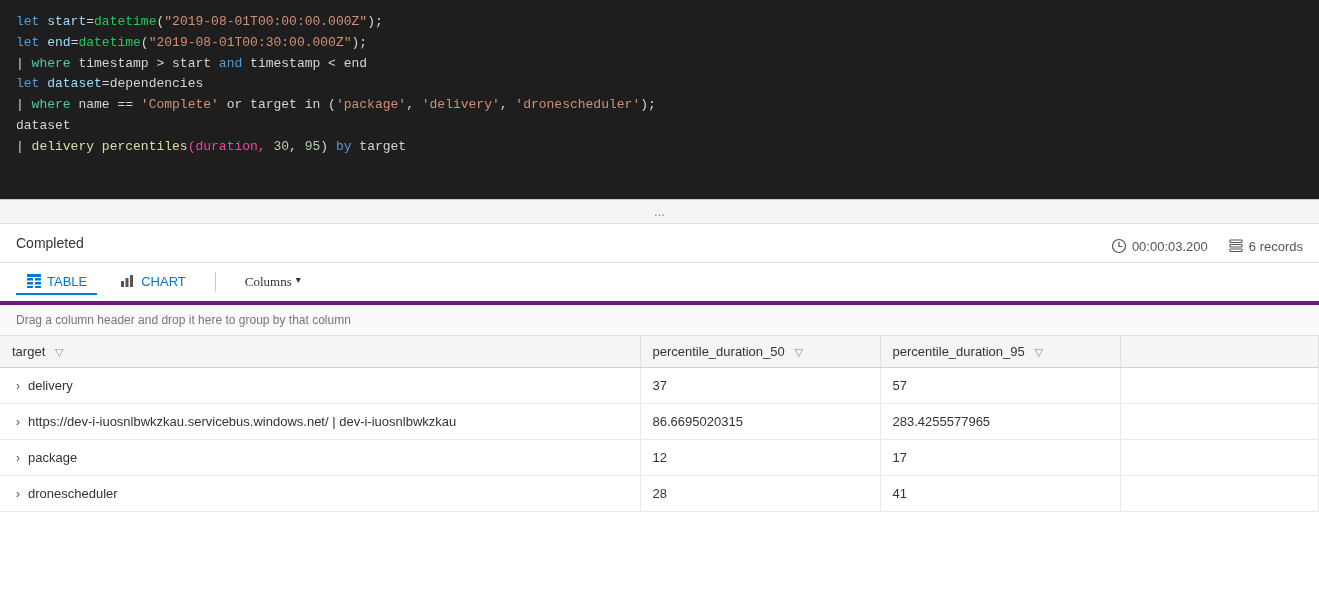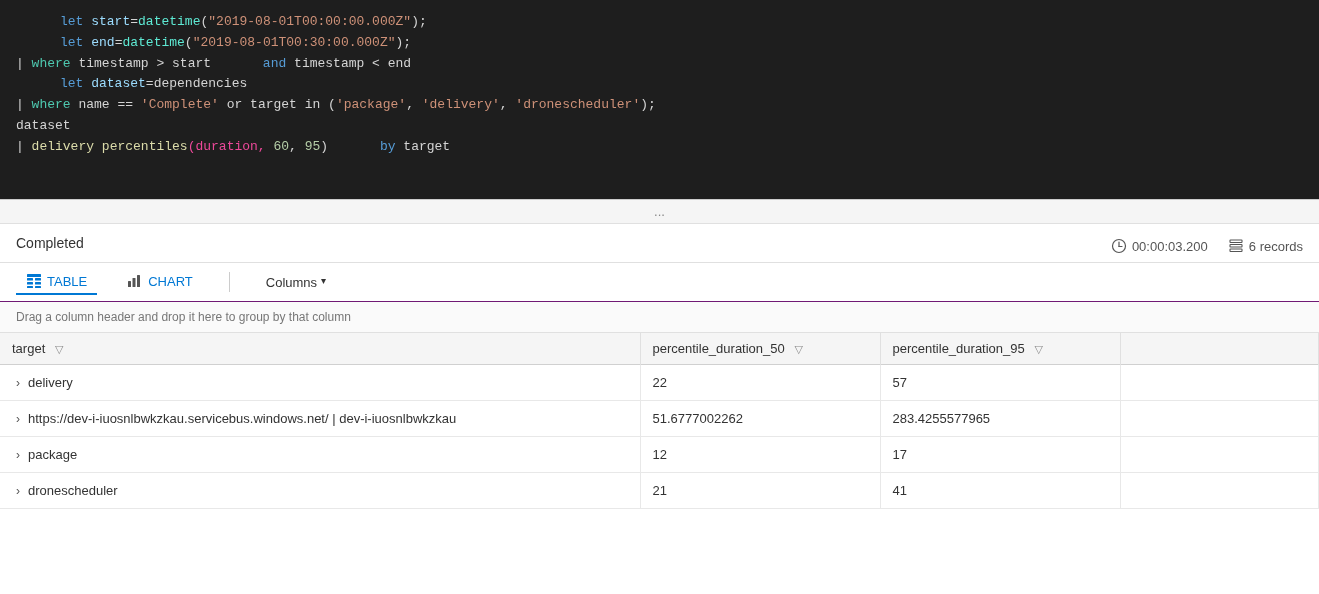--- a/index.html
+++ b/index.html
@@ -20,22 +20,22 @@
       line-height: 1.6;
       min-height: 200px;
       border-bottom: 1px solid #ccc;
     }
 
     .code-line {
       white-space: pre;
     }
 
     
-    .kw { color: #569cd6; margin-left: 44px; }       
-    .fn { color: #5eead4; text-align: right; }       
+    .kw { color: #569cd6; }       
+    .fn { color: #22c55e; text-align: right; }       
     .str { color: #ce9178; }      
     .op { color: #d4d4d4; }       
     .var { color: #9cdcfe; }      
     .kw-where { color: #4ec9b0; }   
     .num { color: #b5cea8; }
     .pipe { color: #d4d4d4; }
 
     
     .ellipsis-row {
       text-align: center;
@@ -76,23 +76,23 @@
       align-items: center;
       gap: 5px;
       margin-top: 6px;
     }
 
     
     .toolbar {
       display: flex;
       align-items: center;
       padding: 6px 16px;
-      border-bottom: 1px solid #701a75;
+      border-bottom: 4px solid #701a75;
       background: #fff;
-      gap: 20px;
+      gap: 13px;
     }
 
     .toolbar-btn {
       display: flex;
       align-items: center;
       gap: 5px;
       padding: 4px 10px;
       background: none;
       border: none;
       cursor: pointer;
@@ -117,20 +117,21 @@
     .columns-btn {
       display: flex;
       align-items: flex-start;
       gap: 4px;
       padding: 4px 10px;
       background: none;
       border: none;
       cursor: pointer;
       font-size: 13px;
       color: #333;
+      font-family: Liberation Serif, serif;
     }
 
     
     .drag-hint {
       padding: 8px 16px;
       font-size: 12px;
       color: #777;
       background: #fafafa;
       border-bottom: 1px solid #e0e0e0;
     }
@@ -197,21 +198,21 @@
 </head>
 <body>
 
 <div class="code-area">
   <div class="code-line"><span class="kw">let </span><span class="var">start</span><span class="op">=</span><span class="fn">datetime</span><span class="op">(</span><span class="str">"2019-08-01T00:00:00.000Z"</span><span class="op">);</span></div>
   <div class="code-line"><span class="kw">let </span><span class="var">end</span><span class="op">=</span><span class="fn">datetime</span><span class="op">(</span><span class="str">"2019-08-01T00:30:00.000Z"</span><span class="op">);</span></div>
   <div class="code-line"><span class="pipe">| </span><span class="kw-where">where </span><span style="color:#d4d4d4">timestamp &gt; start </span><span class="kw">and </span><span style="color:#d4d4d4">timestamp &lt; end</span></div>
   <div class="code-line"><span class="kw">let </span><span class="var">dataset</span><span class="op">=</span><span style="color:#d4d4d4">dependencies</span></div>
   <div class="code-line"><span class="pipe">| </span><span class="kw-where">where </span><span style="color:#d4d4d4">name == </span><span class="str">'Complete'</span><span style="color:#d4d4d4"> </span><span style="color:#d4d4d4">or</span><span style="color:#d4d4d4"> target in (</span><span class="str">'package'</span><span style="color:#d4d4d4">, </span><span class="str">'delivery'</span><span style="color:#d4d4d4">, </span><span class="str">'dronescheduler'</span><span style="color:#d4d4d4">);</span></div>
   <div class="code-line"><span style="color:#d4d4d4">dataset</span></div>
-  <div class="code-line"><span class="pipe">| </span><span style="color:#dcdcaa">delivery </span><span style="color:#dcdcaa">percentiles</span><span style="color:#ec4899">(duration, </span><span class="num">60</span><span style="color:#d4d4d4">, </span><span class="num">95</span><span style="color:#d4d4d4">) </span><span class="kw">by </span><span style="color:#d4d4d4">target</span></div>
+  <div class="code-line"><span class="pipe">| </span><span style="color:#dcdcaa">delivery </span><span style="color:#dcdcaa">percentiles</span><span style="color:#ec4899">(duration, </span><span class="num">30</span><span style="color:#d4d4d4">, </span><span class="num">95</span><span style="color:#d4d4d4">) </span><span class="kw">by </span><span style="color:#d4d4d4">target</span></div>
 </div>
 
 <div class="ellipsis-row">
   <span>...</span>
 </div>
 
 <div class="results-header">
   <span class="completed-label">Completed</span>
   <div class="stats">
     <div class="stat-item">
@@ -289,32 +290,32 @@
       </tr>
     </thead>
     <tbody id="table-body">
     <tr>
           <td>
             <div class="target-cell">
               <button class="expand-btn">›</button>
               <span>delivery</span>
             </div>
           </td>
-          <td>22</td>
+          <td>37</td>
           <td>57</td>
           <td></td>
         </tr>
         <tr>
           <td>
             <div class="target-cell">
               <button class="expand-btn">›</button>
               <span>https://dev-i-iuosnlbwkzkau.servicebus.windows.net/ | dev-i-iuosnlbwkzkau</span>
             </div>
           </td>
-          <td>51.6777002262</td>
+          <td>86.6695020315</td>
           <td>283.4255577965</td>
           <td></td>
         </tr>
         <tr>
           <td>
             <div class="target-cell">
               <button class="expand-btn">›</button>
               <span>package</span>
             </div>
           </td>
@@ -322,19 +323,19 @@
           <td>17</td>
           <td></td>
         </tr>
         <tr>
           <td>
             <div class="target-cell">
               <button class="expand-btn">›</button>
               <span>dronescheduler</span>
             </div>
           </td>
-          <td>21</td>
+          <td>28</td>
           <td>41</td>
           <td></td>
         </tr>
       </tbody>
   </table>
 </div>
 
 </body></html>

